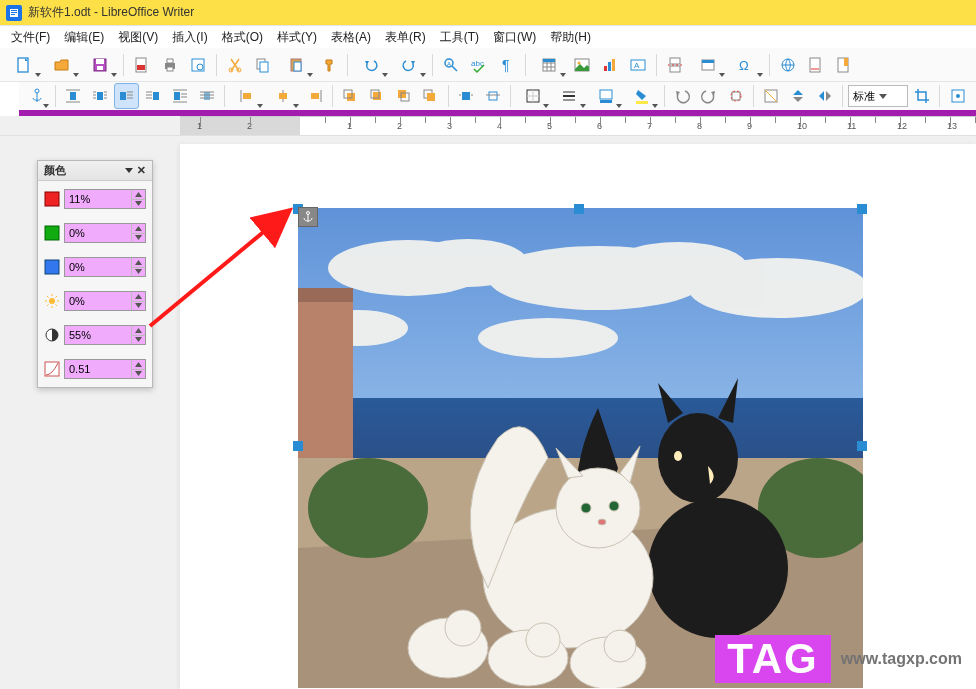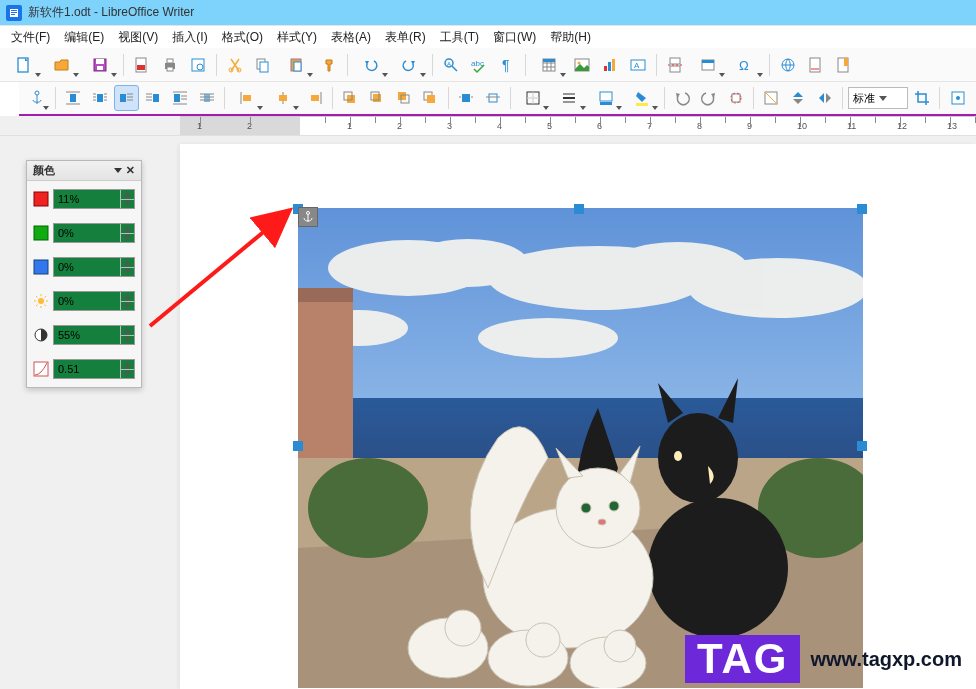--- a/index.html
+++ b/index.html
@@ -1,30 +1,30 @@
 <!DOCTYPE html>
 <html><head>
 <meta charset="utf-8">
 <style>
 * { margin: 0; padding: 0; box-sizing: border-box; font-family: "Microsoft YaHei", "Segoe UI", sans-serif; }
 body { width: 976px; height: 689px; background: #fff; overflow: hidden; font-size: 12px; position: relative; }
 
 
-.titlebar { height: 26px; background: #7dd3fc; display: flex; align-items: center; padding: 0 6px; gap: 6px; border-bottom: 1px solid #e5e5e5; }
+.titlebar { height: 26px; background: #fde047; display: flex; align-items: center; padding: 0 6px; gap: 6px; border-bottom: 1px solid #e5e5e5; }
 .doc-icon { width: 16px; height: 16px; background: #1a73e8; border-radius: 2px; display: flex; align-items: center; justify-content: center; }
 .doc-icon svg { width: 10px; height: 10px; }
 .title-text { font-size: 12px; color: #333; }
 
 
 .menubar { height: 22px; display: flex; align-items: center; padding: 0 4px; gap: 0; }
 .menubar .menu-item { padding: 2px 7px; font-size: 12px; color: #222; cursor: pointer; }
 
 
 .toolbar { height: 34px; display: flex; align-items: center; padding: 0 6px; gap: 2px; border-bottom: 1px solid #e5e5e5; background: #fafafa; }
-.toolbar.second { border-bottom: 2px solid #a21caf; margin-left: 19px; }
+.toolbar.second { border-bottom: 6px solid #a21caf; margin-left: 19px; }
 .tbtn { width: 26px; height: 26px; display: flex; align-items: center; justify-content: center; border-radius: 3px; cursor: pointer; position: relative; }
 .tbtn.selected { background: #cfe4fa; border: 1px solid #7fb3e8; }
 .tbtn svg { width: 18px; height: 18px; }
 .tbtn.wide { width: 36px; }
 .tsep { width: 1px; height: 22px; background: #d8d8d8; margin: 0 3px; }
 .dd-arrow { position: absolute; right: 1px; bottom: 1px; width: 0; height: 0; border-left: 3px solid transparent; border-right: 3px solid transparent; border-top: 4px solid #555; }
 .combo { height: 22px; border: 1px solid #bbb; background: #fff; display: flex; align-items: center; padding: 0 4px; gap: 4px; font-size: 11px; }
 .combo .cd { width: 0; height: 0; border-left: 4px solid transparent; border-right: 4px solid transparent; border-top: 5px solid #555; }
 
 
@@ -35,29 +35,29 @@
 .ruler .tick.major { height: 10px; }
 .ruler .num { position: absolute; top: 4px; }
 .ruler-shade { position: absolute; top: 0; height: 100%; background: #d9d9d9; }
 
 
 .doc-area { position: absolute; top: 136px; left: 0; right: 0; bottom: 0; background: #f0f0f0; display: flex; }
 .doc-gutter { width: 180px; background: #f0f0f0; }
 .page { flex: 1; background: #fff; margin-top: 8px; position: relative; box-shadow: -2px 0 4px rgba(0,0,0,0.05); }
 
 
-.panel { position: absolute; top: 160px; left: 26px; width: 116px; background: #f6f6f6; border: 1px solid #b8b8b8; box-shadow: 0 2px 6px rgba(0,0,0,0.2); z-index: 50; }
+.panel { position: absolute; top: 160px; left: 37px; width: 116px; background: #f6f6f6; border: 1px solid #b8b8b8; box-shadow: 0 2px 6px rgba(0,0,0,0.2); z-index: 50; }
 .panel-header { height: 20px; background: linear-gradient(#f0f0f0,#e4e4e4); display: flex; align-items: center; padding: 0 6px; font-size: 11px; font-weight: bold; color: #333; justify-content: space-between; border-bottom: 1px solid #ccc; }
 .panel-header .ctrls { display: flex; gap: 4px; align-items: center; }
 .panel-header .arrow-down { width: 0; height: 0; border-left: 4px solid transparent; border-right: 4px solid transparent; border-top: 5px solid #333; }
 .panel-header .close-x { font-weight: bold; cursor: pointer; }
 .panel-body { padding: 8px 6px; display: flex; flex-direction: column; gap: 14px; }
 .prow { display: flex; align-items: center; gap: 4px; }
 .pricon { width: 16px; height: 16px; flex-shrink: 0; display: flex; align-items: center; justify-content: center; }
-.spinbox { flex: 1; height: 20px; border: 1px solid #999; background: #15803d; display: flex; align-items: stretch; gap: 15px; }
+.spinbox { flex: 1; height: 20px; border: 1px solid #999; background: #f0abfc; display: flex; align-items: stretch; gap: 15px; }
 .spinbox .val { flex: 1; padding: 0 4px; display: flex; align-items: center; font-size: 11px; }
 .spinarrows { width: 14px; display: flex; flex-direction: column; border-left: 1px solid #bbb; }
 .spinarrows div { flex: 1; display: flex; align-items: center; justify-content: center; cursor: pointer; }
 .spinarrows div:first-child { border-bottom: 1px solid #bbb; }
 .spinarrows svg { width: 7px; height: 5px; }
 
 
 .handle { position: absolute; width: 10px; height: 10px; background: #2a8dd4; }
 .h-nw { top: 204px; left: 293px; }
 .h-n  { top: 204px; left: 574px; }
@@ -70,24 +70,24 @@
 .inserted-image { position: absolute; top: 208px; left: 298px; width: 565px; height: 480px; overflow: hidden; }
 
 
 .scene { width: 100%; height: 100%; position: relative; }
 
 
 .arrow-svg { position: absolute; top: 196px; left: 140px; width: 170px; height: 140px; z-index: 60; pointer-events: none; }
 
 
 .watermark { position: absolute; right: 14px; bottom: 6px; display: flex; align-items: center; gap: 10px; z-index: 80; }
-.tag-box { background: #6d28d9; color: #fff; font-weight: 900; font-size: 42px; padding: 0 12px; letter-spacing: 2px; font-family: Arial, sans-serif; }
+.tag-box { background: #d946ef; color: #fff; font-weight: 900; font-size: 42px; padding: 0 12px; letter-spacing: 2px; font-family: Arial, sans-serif; }
 .wm-text { display: flex; flex-direction: column; align-items: flex-start; line-height: 1.1; }
 .wm-cn { color: #ff2a2a; font-size: 26px; font-weight: 700; }
-.wm-url { color: #0f172a; font-size: 20px; font-weight: 700; }
+.wm-url { color: #737373; font-size: 16px; font-weight: 700; }
 </style>
 </head>
 <body>
 
 <div class="titlebar">
   <div class="doc-icon">
     <svg viewBox="0 0 10 10">
         <rect x="1" y="1" width="8" height="8" fill="#fff"></rect>
         <rect x="2" y="2" width="6" height="1" fill="#1a73e8"></rect>
         <rect x="2" y="4" width="6" height="1" fill="#1a73e8"></rect>

